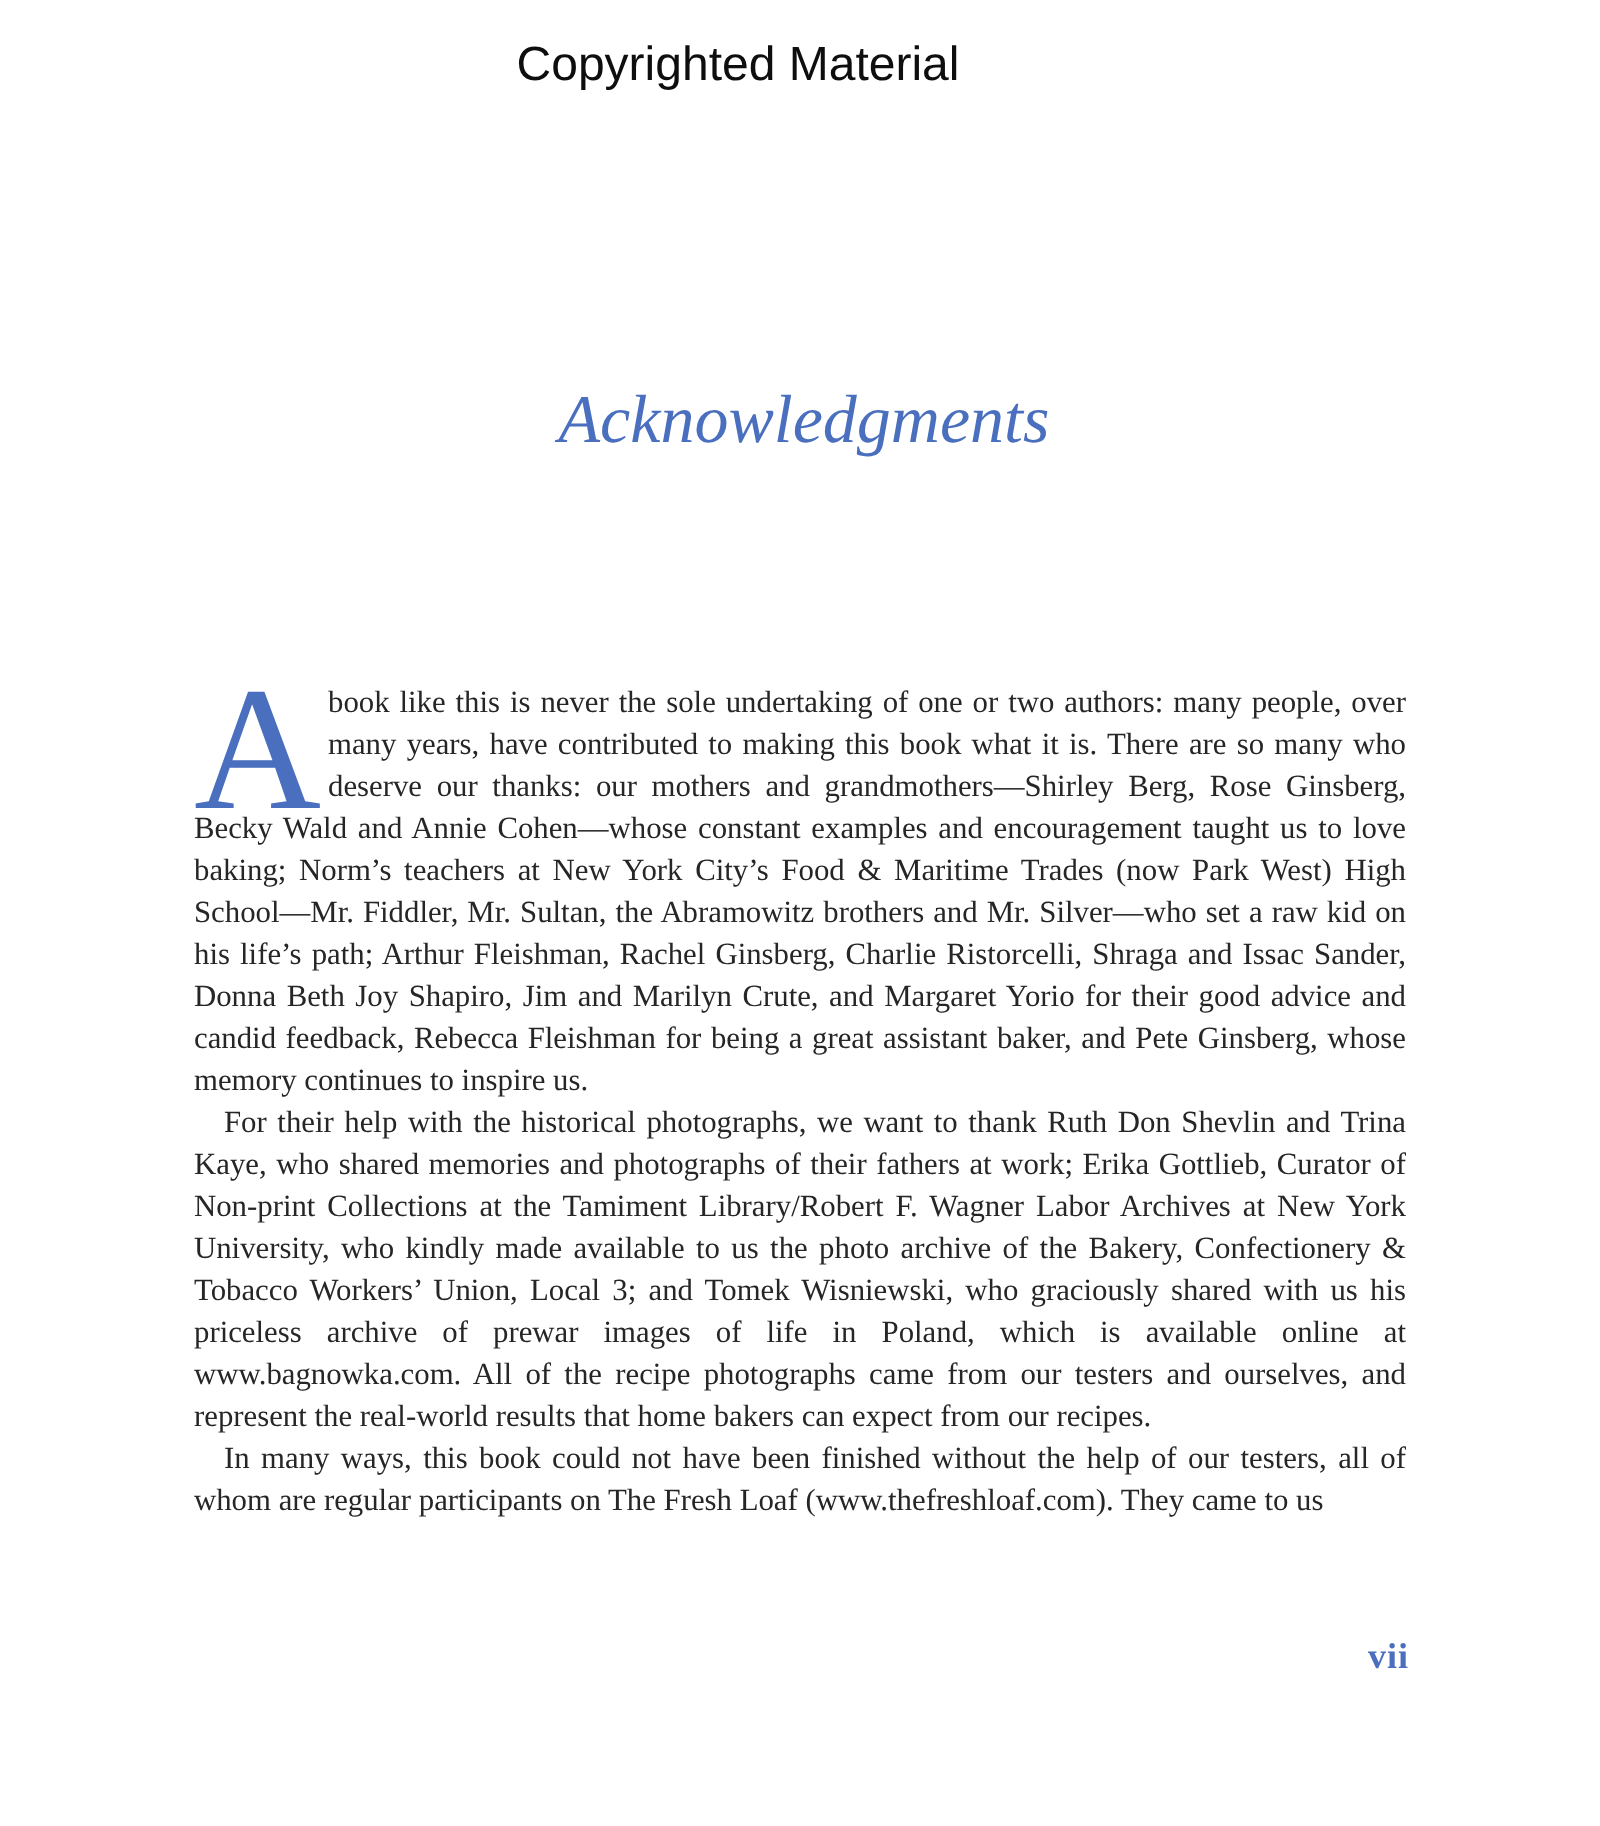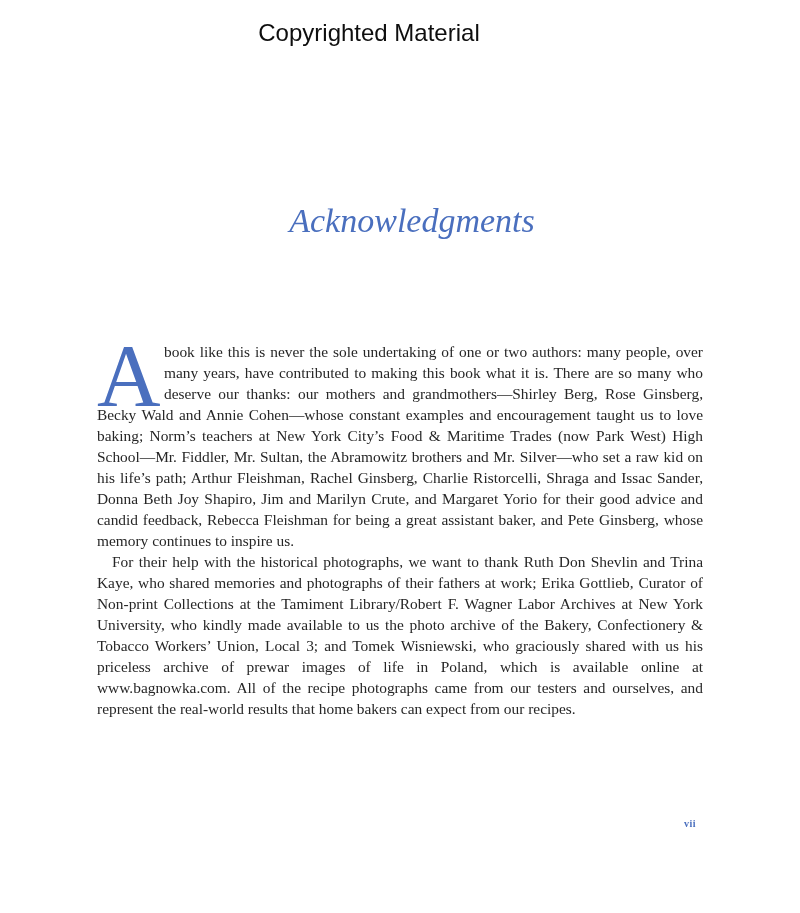--- a/index.html
+++ b/index.html
@@ -29,21 +29,21 @@
     font-size: 24px;
     font-weight: 400;
     color: #0e0e0e;
     letter-spacing: 0px;
   }
   .title {
     position: absolute;
     top: 190px;
     left: 400px;
     transform: translateX(-50%);
-    margin: 12px;
+    margin: 2px;
     white-space: nowrap;
     font-family: "Liberation Serif", serif;
     font-style: italic;
     font-weight: 500;
     font-size: 34px;
     color: var(--accent);
   }
   .content {
     position: absolute;
     top: 341px;
@@ -72,38 +72,39 @@
     line-height: 63px;
     text-align: left;
     color: var(--accent);
     font-family: "Liberation Serif", serif;
   }
   .folio {
     position: absolute;
     top: 818px;
     left: 684px;
     font-family: "Liberation Serif", serif;
-    font-size: 10px;
+    font-size: 18px;
     font-weight: bold;
     letter-spacing: 0.5px;
     color: var(--accent);
   }
 </style>
 </head>
 <body>
 
 <div class="page">
 
   <div class="watermark">Copyrighted Material</div>
 
   <h1 class="title">Acknowledgments</h1>
 
   <div class="content">
     <p class="para"><span class="dropcap">A</span><span>book like this is never the sole undertaking of one or two authors: many people, over many years, have contributed to making this book what it is. There are so many who deserve our thanks: our mothers and grandmothers—Shirley Berg, Rose Ginsberg, Becky Wald and Annie Cohen—whose constant examples and encouragement taught us to love baking; Norm’s teachers at New York City’s Food &amp; Maritime Trades (now Park West) High School—Mr. Fiddler, Mr. Sultan, the Abramowitz brothers and Mr. Silver—who set a raw kid on his life’s path; Arthur Fleishman, Rachel Ginsberg, Charlie Ristorcelli, Shraga and Issac Sander, Donna Beth Joy Shapiro, Jim and Marilyn Crute, and Margaret Yorio for their good advice and candid feedback, Rebecca Fleishman for being a great assistant baker, and Pete Ginsberg, whose memory continues to inspire us.</span></p>
 
 
     <p class="para indent">For their help with the historical photographs, we want to thank Ruth Don Shevlin and Trina Kaye, who shared memories and photographs of their fathers at work; Erika Gottlieb, Curator of Non-print Collections at the Tamiment Library/Robert F. Wagner Labor Archives at New York University, who kindly made available to us the photo archive of the Bakery, Confectionery &amp; Tobacco Workers’ Union, Local 3; and Tomek Wisniewski, who graciously shared with us his priceless archive of prewar images of life in Poland, which is available online at www.bagnowka.com. All of the recipe photographs came from our testers and ourselves, and represent the real-world results that home bakers can expect from our recipes.</p>
 
+    <p class="para indent">In many ways, this book could not have been finished without the help of our testers, all of whom are regular participants on The Fresh Loaf (www.thefreshloaf.com). They came to us</p>
   </div>
 
   <div class="folio">vii</div>
 
 </div>
 
 </body></html>

